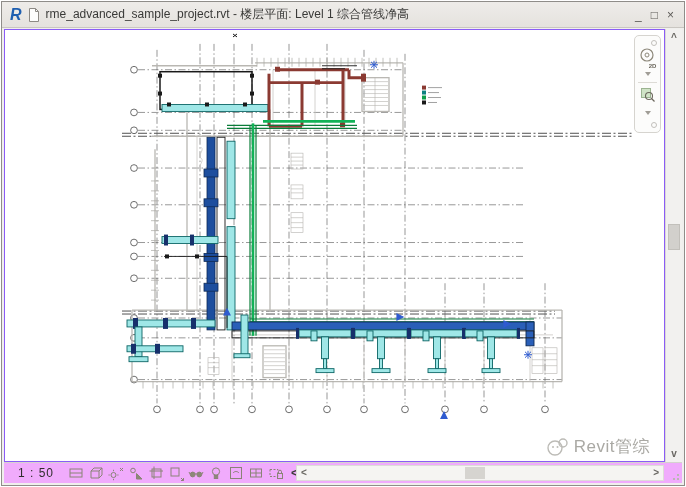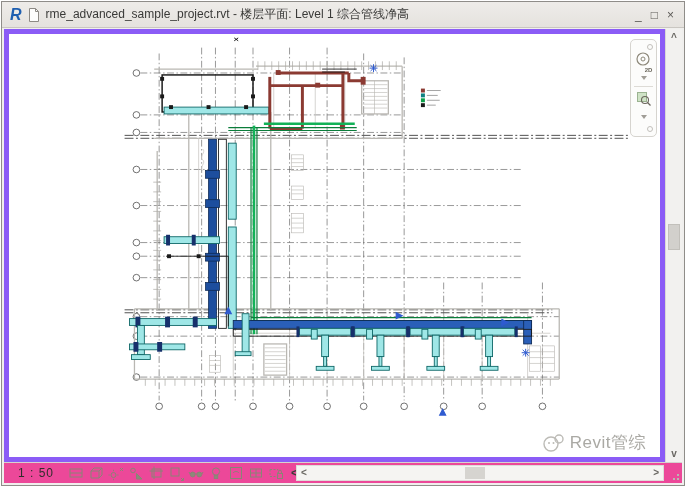--- a/index.html
+++ b/index.html
@@ -8,41 +8,41 @@
 
   
   .titlebar { position:absolute; top:0; left:0; right:0; height:26px; background:linear-gradient(#eeece9,#e5e2de); border-bottom:1px solid #c9c6c1; display:flex; align-items:center; padding:0 6px; }
   .r-logo { font-size:16px; font-weight:bold; font-style:italic; color:#1f5fb0; margin:0 5px 0 2px; line-height:1; }
   .doc-icon { margin-right:5px; display:flex; }
   .title-text { font-size:12px; font-weight:normal; color:#3a3a38; white-space:nowrap; }
   .win-controls { margin-left:auto; display:flex; gap:9px; padding-right:4px; }
   .win-controls span { font-size:12px; color:#5c5a56; line-height:1; cursor:default; }
 
   
-  .canvas { position:absolute; top:27px; left:2px; right:19px; bottom:23px; background:#fff; border:5px solid #8b5cf6; overflow:hidden; }
+  .canvas { position:absolute; top:27px; left:2px; right:19px; bottom:23px; background:#fff; border:1px solid #8b5cf6; overflow:hidden; }
   .plan-svg { position:absolute; inset:0; width:100%; height:100%; }
 
   
   .navbar { position:absolute; top:5px; right:3px; width:27px; height:98px; background:rgba(252,252,250,.88); border:1px solid #d6d4cf; border-radius:5px; display:flex; flex-direction:column; align-items:center; padding:3px 0; }
   .knob { width:6px; height:6px; border:1px solid #c2c0bb; border-radius:50%; align-self:flex-end; margin:1px 3px; }
   .nav-caret { width:0; height:0; border-left:3px solid transparent; border-right:3px solid transparent; border-top:4px solid #a09d96; margin:3px 0; }
   .nav-sep { width:19px; border-top:1px solid #dddbd6; margin:3px 0; }
   .wheel-2d { font-size:6px; font-weight:bold; color:#6b675c; margin-top:-6px; margin-left:10px; }
 
   
   .watermark { position:absolute; right:14px; bottom:3px; display:flex; align-items:center; gap:4px; color:#aaa9a4; font-size:17px; letter-spacing:.5px; pointer-events:none; }
 
   
   .vscroll { position:absolute; top:27px; right:2px; width:17px; bottom:23px; background:#f2f1ef; border-left:1px solid #dbd9d5; }
   .vscroll .arrow { position:absolute; left:0; right:0; text-align:center; font-size:10px; color:#6a6863; font-weight:bold; }
   .vscroll .up { top:3px; } .vscroll .down { bottom:3px; }
   .vthumb { position:absolute; left:2px; right:2px; top:45%; height:26px; background:#d2d0cc; border:1px solid #c2c0bb; }
 
   
-  .bottombar { position:absolute; left:2px; right:2px; bottom:2px; height:21px; background:#ec4899; border-top:1px solid #d5d3cf; }
+  .bottombar { position:absolute; left:2px; right:2px; bottom:2px; height:21px; background:#f0abfc; border-top:1px solid #d5d3cf; }
   .vcb { position:absolute; left:14px; top:0; bottom:0; display:flex; align-items:center; gap:3px; }
   .scale-text { font-size:12px; color:#2f2e2c; margin-right:10px; letter-spacing:1px; }
   .vcb-icon { width:17px; height:17px; display:flex; align-items:center; justify-content:center; }
   .vcb-icon svg { stroke:#8a8476; fill:none; stroke-width:1; }
   .collapse { font-size:12px; font-weight:bold; color:#3c3b38; margin-left:4px; }
   .hscroll { position:absolute; left:292px; right:18px; top:2px; bottom:2px; background:#f5f4f2; border:1px solid #dedcd8; }
   .hscroll .arrow { position:absolute; top:1px; font-size:10px; color:#6a6863; font-weight:bold; }
   .hscroll .left { left:4px; } .hscroll .right { right:4px; }
   .hthumb { position:absolute; top:1px; bottom:1px; left:46%; width:20px; background:#d6d4d0; }
   .grip { position:absolute; right:3px; bottom:3px; width:8px; height:8px; }

